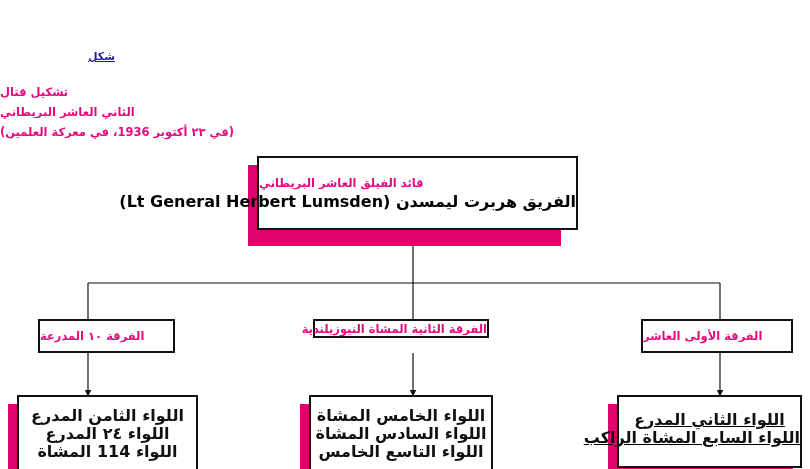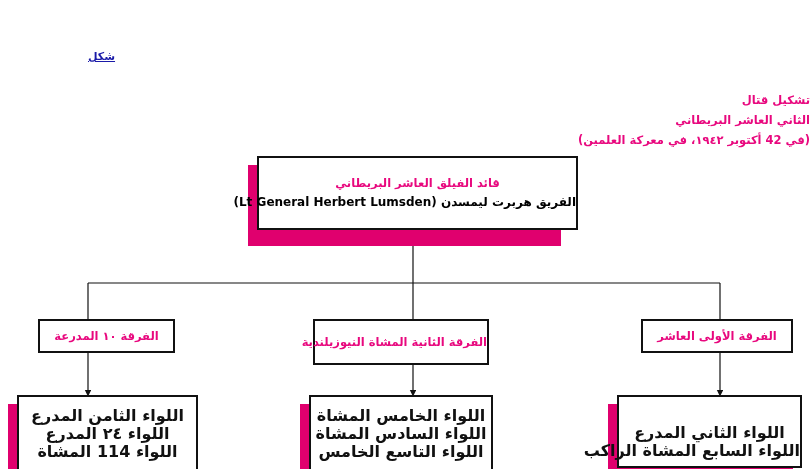--- a/index.html
+++ b/index.html
@@ -30,23 +30,23 @@
     color: #1a1aa8;
     text-decoration: underline;
     direction: rtl;
     white-space: nowrap;
   }
 
   
   .title-block {
     position: absolute;
     left: 0;
-    top: 52px;
+    top: 44px;
     width: 810px;
-    text-align: right;
+    text-align: left;
     direction: rtl;
   }
   .title-line {
     font-family: "DejaVu Sans", "Liberation Sans", sans-serif;
     font-size: 11.5px;
     font-weight: bold;
     color: #e8087e;
     line-height: 20px;
     white-space: nowrap;
   }
@@ -73,27 +73,27 @@
   }
   .box.align-top {
     justify-content: flex-start;
   }
 
   .line-pink {
     font-family: "DejaVu Sans", "Liberation Sans", sans-serif;
     font-size: 11.5px;
     font-weight: bold;
     color: #e8087e;
-    text-align: center;
+    text-align: left;
     line-height: 18px;
     white-space: nowrap;
   }
   .line-black {
     font-family: "DejaVu Sans", "Liberation Sans", sans-serif;
-    font-size: 12px;
+    font-size: 16px;
     font-weight: bold;
     color: #000000;
     text-align: center;
     line-height: 20px;
     white-space: nowrap;
   }
   .line-item {
     font-family: "DejaVu Sans", "Liberation Sans", sans-serif;
     font-size: 16px;
     font-weight: bold;
@@ -137,39 +137,39 @@
     <line x1="88" y1="315" x2="88" y2="355" stroke="#111111" stroke-width="1.2" marker-end="url(#arrowhead)"></line>
     <line x1="413" y1="315" x2="413" y2="355" stroke="#111111" stroke-width="1.2" marker-end="url(#arrowhead)"></line>
     <line x1="720" y1="315" x2="720" y2="355" stroke="#111111" stroke-width="1.2" marker-end="url(#arrowhead)"></line>
   </svg>
 
   <div class="fig-label">شكل</div>
 
   <div class="title-block">
     <div class="title-line">تشكيل قتال</div>
     <div class="title-line">الثاني العاشر البريطاني</div>
-    <div class="title-line">(في 42 أكتوبر ١٩٤٢، في معركة العلمين)</div>
+    <div class="title-line">(في ٢٣ أكتوبر 1936، في معركة العلمين)</div>
   </div>
 
   <div class="nodewrap" style="left:248px; top:118px; width:330px; height:90px;">
     <div class="shadow" style="left:0px; top:9px; width:313px; height:81px;"></div>
     <div class="box" style="left:9px; top:0px; width:321px; height:74px;">
       <div class="line-pink">قائد الفيلق العاشر البريطاني</div>
       <div class="line-black">الفريق هربرت ليمسدن (Lt General  Herbert Lumsden)</div>
     </div>
   </div>
 
   <div class="nodewrap" style="left:38px; top:281px; width:137px; height:34px;">
     <div class="box" style="left:0px; top:0px; width:137px; height:34px;">
       <div class="line-pink">الفرقة ١٠ المدرعة</div>
     </div>
   </div>
 
   <div class="nodewrap" style="left:313px; top:281px; width:176px; height:34px;">
-    <div class="box" style="left:0px; top:0px; width:176px; height:46px;">
+    <div class="box" style="left:0px; top:0px; width:176px; height:19px;">
       <div class="line-pink">الفرقة الثانية المشاة النيوزيلندية</div>
     </div>
   </div>
 
   <div class="nodewrap" style="left:641px; top:281px; width:152px; height:34px;">
     <div class="box" style="left:0px; top:0px; width:152px; height:34px;">
       <div class="line-pink">الفرقة الأولى العاشر</div>
     </div>
   </div>
 
@@ -186,19 +186,19 @@
     <div class="shadow" style="left:0px; top:9px; width:184px; height:95px;"></div>
     <div class="box align-top" style="left:9px; top:0px; width:184px; height:95px; padding-top:10px;">
       <div class="line-item">اللواء الخامس المشاة</div>
       <div class="line-item">اللواء السادس المشاة</div>
       <div class="line-item">اللواء التاسع الخامس</div>
     </div>
   </div>
 
   <div class="nodewrap" style="left:608px; top:357px; width:194px; height:104px;">
     <div class="shadow" style="left:0px; top:9px; width:185px; height:95px;"></div>
-    <div class="box align-top" style="left:9px; top:0px; width:185px; height:73px; padding-top:27px;">
+    <div class="box align-top" style="left:9px; top:0px; width:185px; height:73px; padding-top:14px;text-decoration:underline;">
       <div class="line-item">اللواء الثاني المدرع</div>
       <div class="line-item">اللواء السابع المشاة الراكب</div>
     </div>
   </div>
 
 </div>
 
 </body></html>

